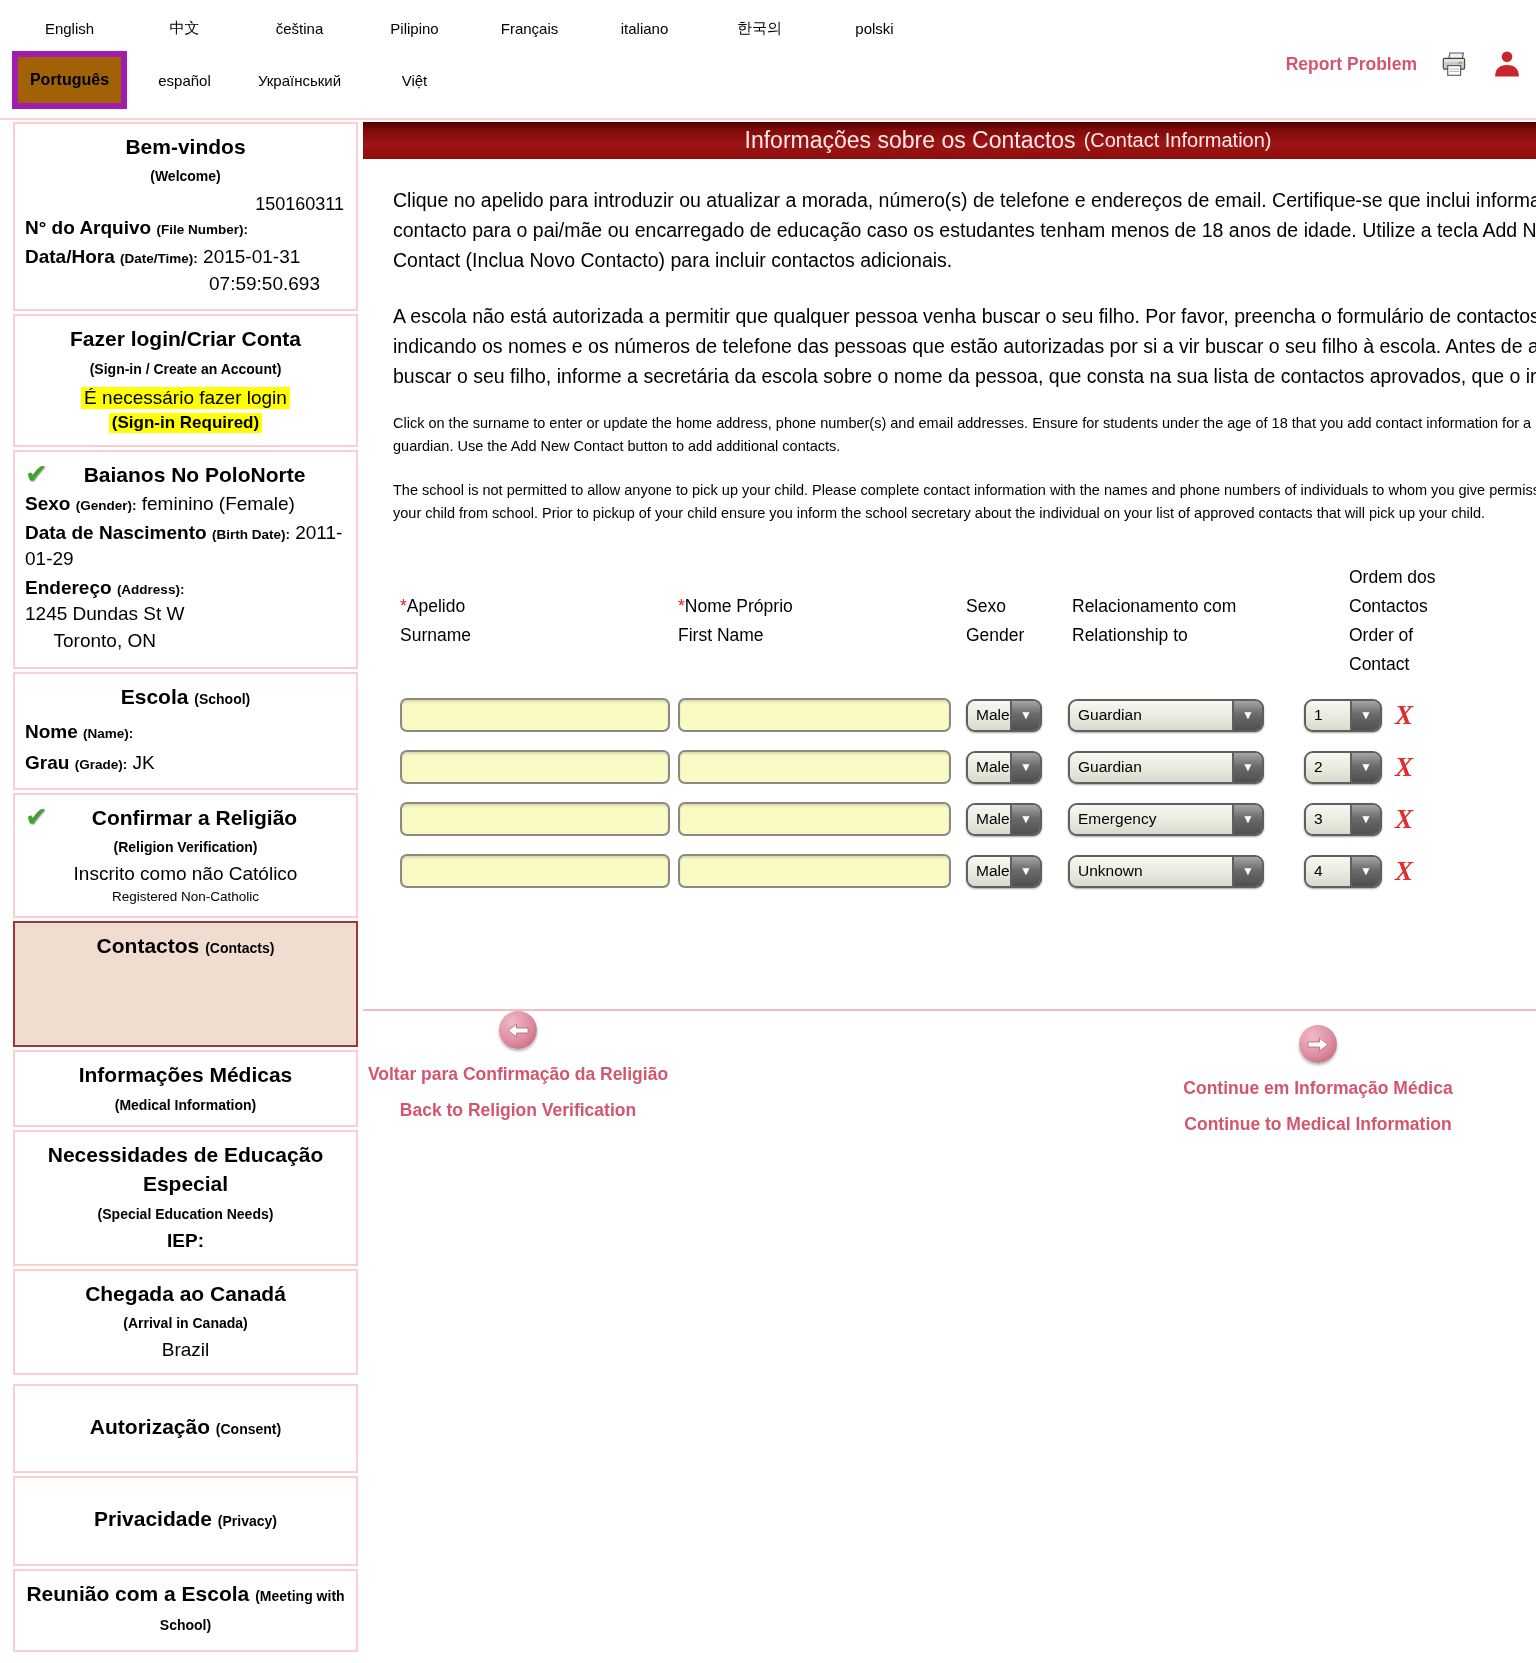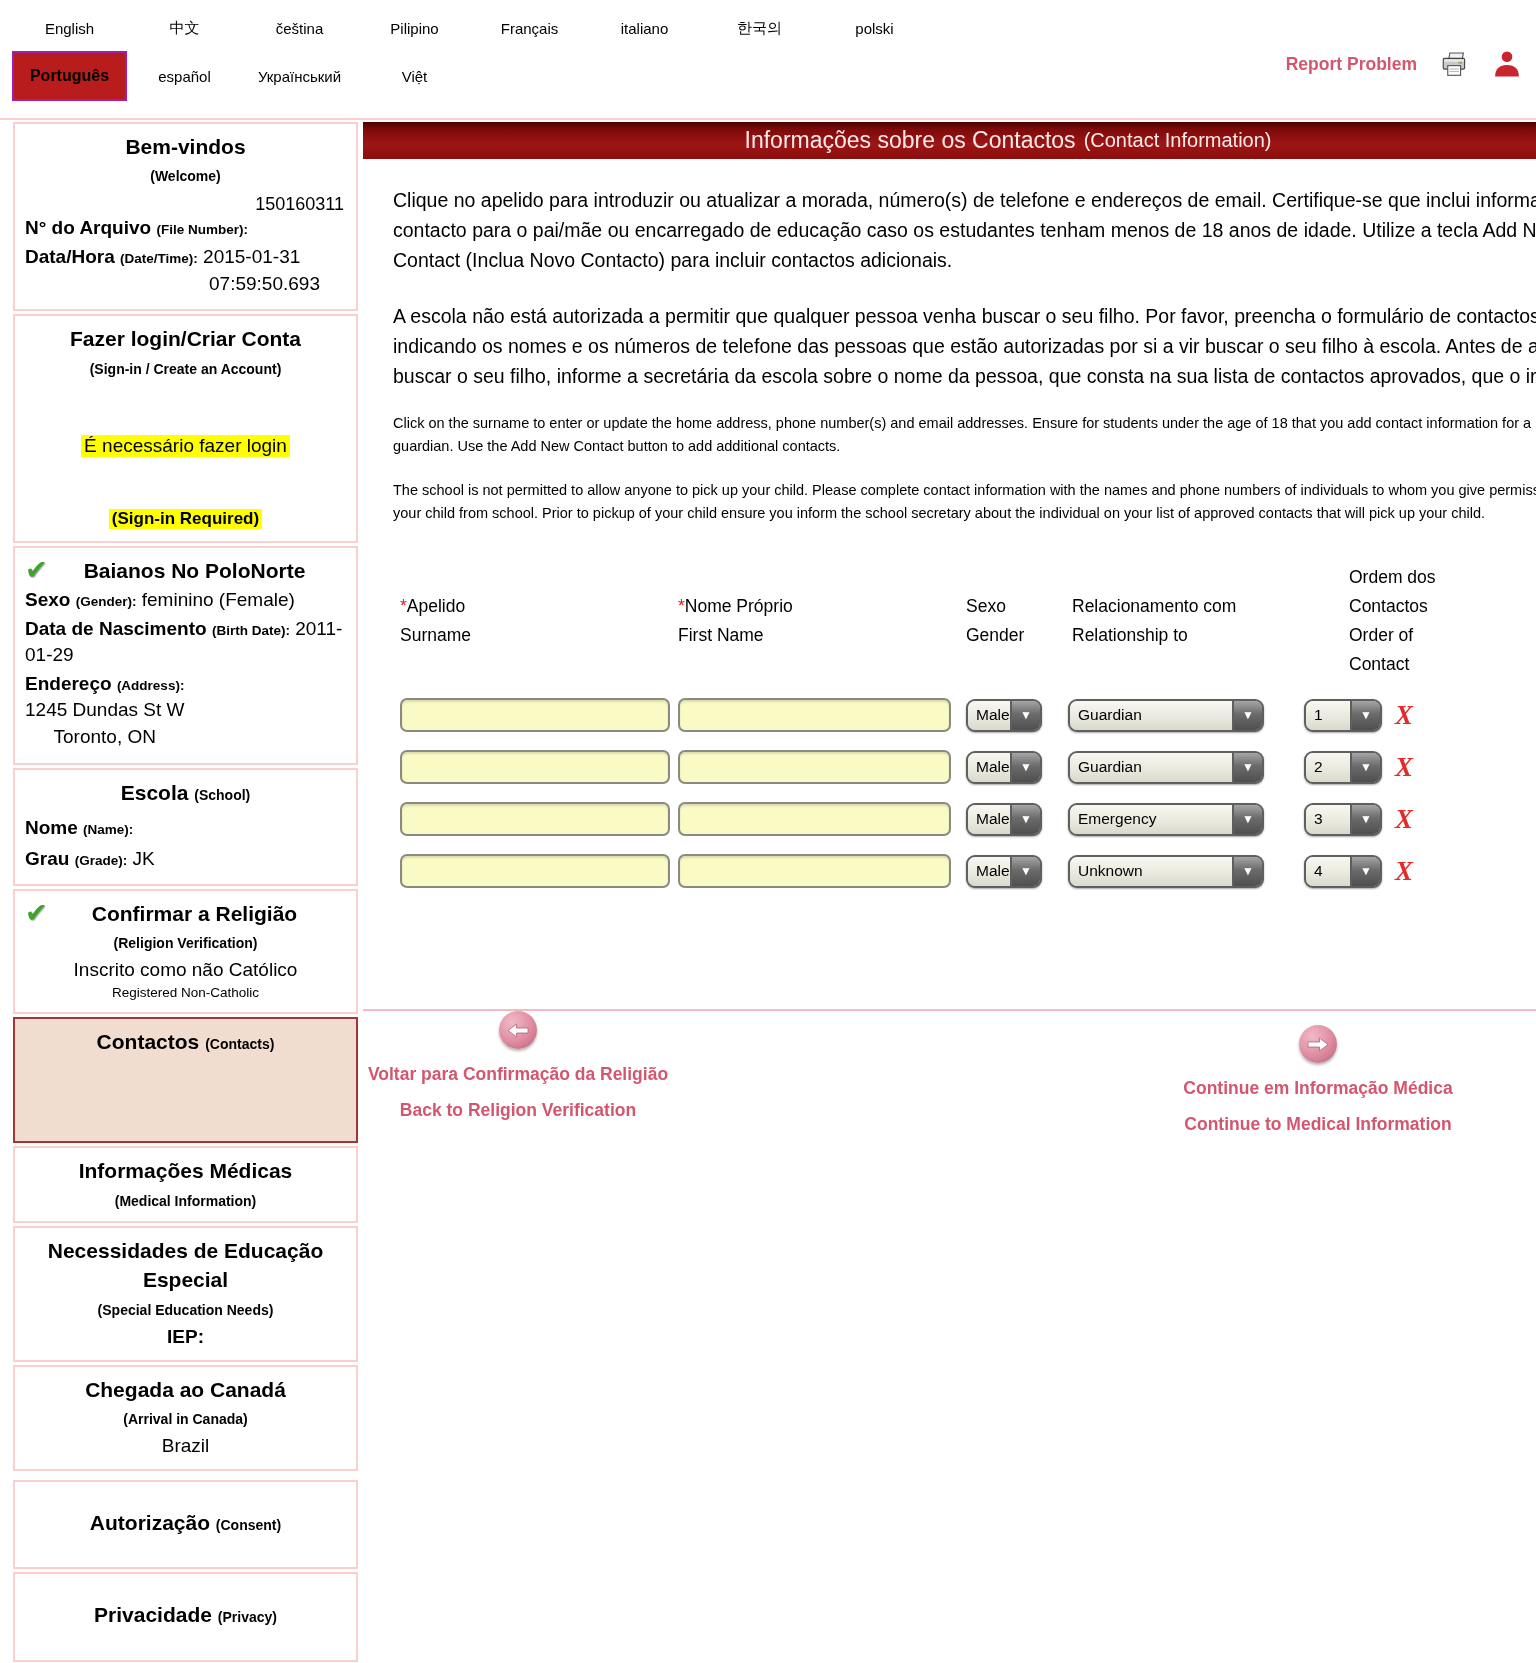--- a/index.html
+++ b/index.html
@@ -5,21 +5,21 @@
   * { margin:0; padding:0; box-sizing:border-box; }
   html,body { background:#fff; }
   body { font-family:"Liberation Sans", sans-serif; color:#000; }
   .page { position:relative; width:1536px; height:1663px; overflow:hidden; background:#fff; }
 
   
   .topbar { position:relative; height:114px; border-bottom:2px solid #f9cfcf; }
   .lang-row { display:flex; margin-left:12px; align-items:center; }
   .lang-row1 { margin-top:6px; }
   .lang { width:115px; text-align:center; font-size:15px; padding:13px 0; cursor:pointer; white-space:nowrap; }
-  .lang.selected { border:2px solid #a21caf; background:#b91c1c; font-weight:bold; font-size:16px; padding:14px 0; }
+  .lang.selected { border:6px solid #a21caf; background:#a16207; font-weight:bold; font-size:16px; padding:14px 0; }
   .top-right { position:absolute; top:44px; right:14px; display:flex; align-items:center; gap:24px; }
   .report { color:#d4566e; font-weight:bold; font-size:17.5px; cursor:pointer; text-decoration:none; }
   .iconbtn { display:inline-flex; cursor:pointer; }
 
   
   .content { display:flex; align-items:flex-start; }
   .sidebar { width:345px; margin-left:13px; margin-top:2px; flex:none; }
   .main { width:1290px; flex:none; margin-left:5px; position:relative; }
 
   
@@ -29,21 +29,21 @@
   .ti-en { font-size:14px; font-weight:bold; }
   .sec-sub { font-size:14px; font-weight:bold; margin-top:7px; }
   .sec-val { font-size:19px; margin-top:8px; }
   .sec-val-sm { font-size:13.5px; margin-top:4px; }
   .kv { text-align:left; font-size:19px; margin-top:2px; line-height:1.4; }
   .kv b { font-weight:bold; }
   .sm { font-size:13.5px; font-weight:bold; }
   .file-val { text-align:right; font-size:18px; padding-right:2px; margin-top:10px; }
   .right-line { text-align:right; padding-right:26px; }
   .addr { display:inline-block; vertical-align:top; text-align:center; }
-  .hl { background:#ffff00; display:inline-block; padding:0 3px;margin-top:48px; }
+  .hl { background:#ffff00; display:inline-block; padding:0 3px; }
   .hl-pt { font-size:19px; font-weight:normal; margin-top:10px; }
   .hl-en { font-size:17px; font-weight:bold; margin-top:4px; }
   .chk { position:absolute; left:10px; top:6px; color:#3fa32c; font-size:27px;
          text-shadow:1px 1px 1px rgba(0,0,0,0.35); }
   .sec.active { border:2px solid #a23535; background:#f1dcd0; min-height:126px; }
   .sec.tallpad { padding-top:26px; padding-bottom:30px; }
   .sec.gap-before { margin-top:9px; }
 
   
   .titlebar { height:37px; margin-top:2px; text-align:center; color:#fdeaea;

